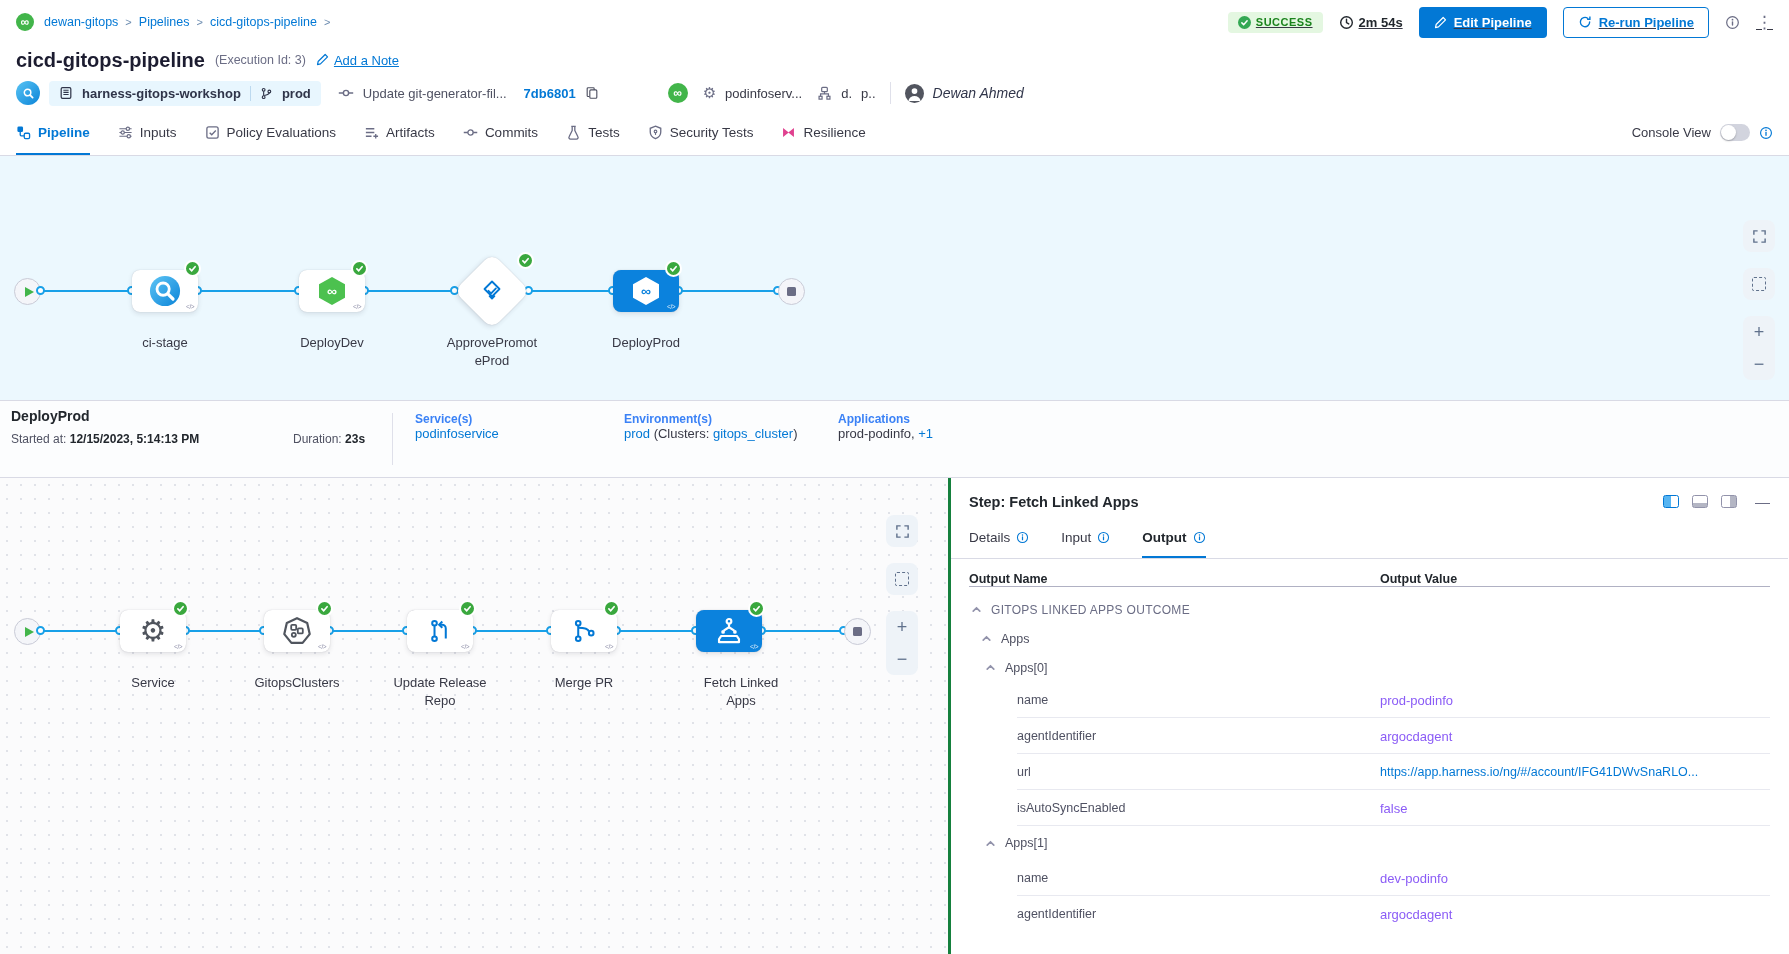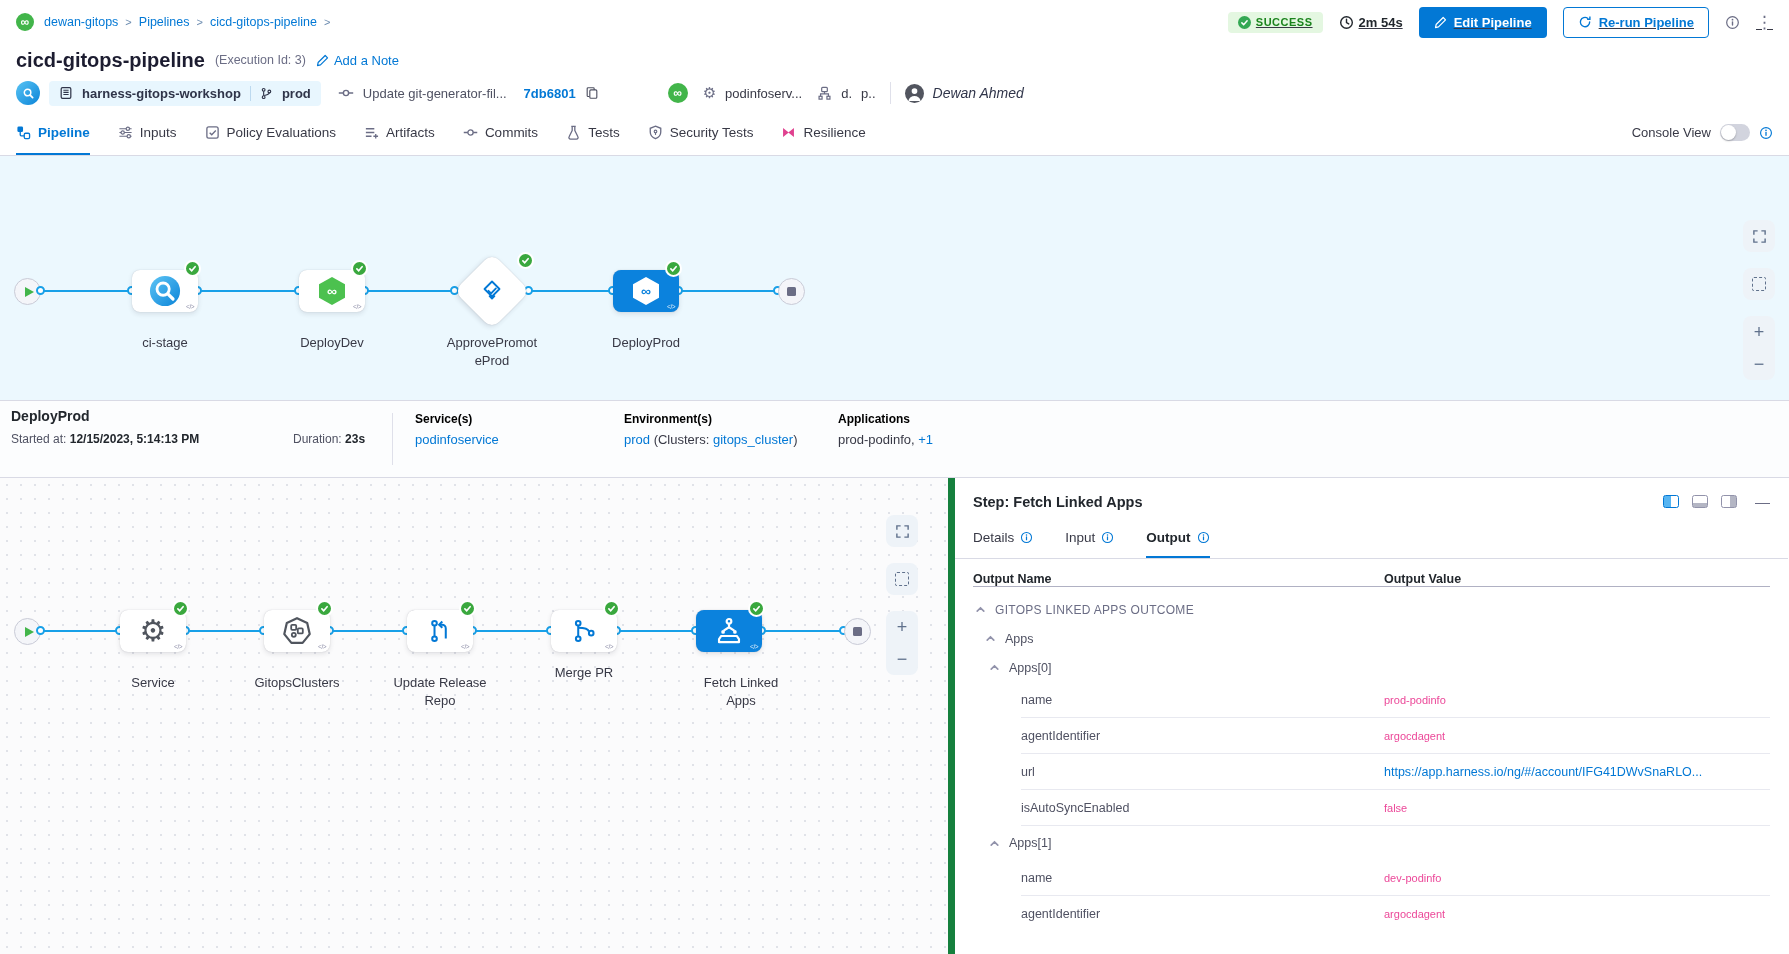--- a/index.html
+++ b/index.html
@@ -23,21 +23,21 @@
          padding:7px 14px; cursor:pointer; border:1px solid transparent; }
   .btn-primary { background:#0278d5; color:#fff; }
   .btn-outline { background:#fff; color:#0278d5; border-color:#0278d5; }
   .icon-btn { color:#6b6d85; cursor:pointer; display:inline-flex; align-items:center; }
   .kebab { font-size:17px; color:#6b6d85; cursor:pointer; letter-spacing:0; line-height:1; }
 
   
   .titlerow { display:flex; align-items:center; gap:10px; padding:0 16px; height:32px; }
   .page-title { font-size:20px; font-weight:bold; color:#1c1c30; }
   .exec-id { font-size:12.5px; color:#6b6d85; }
-  .add-note { display:flex; align-items:center; gap:5px; color:#0278d5; font-size:13px; cursor:pointer; }
+  .add-note { display:flex; align-items:flex-start; gap:5px; color:#0278d5; font-size:13px; cursor:pointer;text-decoration:underline; }
   .metarow { display:flex; align-items:center; gap:9px; padding:0 16px; height:34px; font-size:13px; color:#383946; }
   .ci-circle { width:24px; height:24px; border-radius:50%; background:linear-gradient(135deg,#59c4f4,#0b84d8);
                display:flex; align-items:center; justify-content:center; }
   .pill { display:flex; align-items:center; gap:9px; background:#e8f6fe; border-radius:4px; padding:5px 10px; font-weight:600; color:#2f3449;}
   .pill .vsep { width:1px; height:15px; background:#bcd9ef; }
   .muted-ic { color:#6b6d85; display:inline-flex; }
   .sha { color:#0278d5; font-weight:600; cursor:pointer; }
   .mini-gitops { width:20px; height:20px; border-radius:50%; background:#42b54a; color:#fff; font-weight:bold;
                  display:flex; align-items:center; justify-content:center; font-size:12px; }
   .gear-sm { font-size:15px; color:#6b6d85; }
@@ -90,28 +90,28 @@
           display:flex; align-items:center; justify-content:center; cursor:pointer; font-size:18px; }
   .ctrl.flat-top { border-radius:8px 8px 0 0; }
   .ctrl.flat-bot { border-radius:0 0 8px 8px; }
   .marquee-ic { width:14px; height:14px; border:1.5px dashed #60718c; border-radius:2px; }
 
   
   .summary { position:relative; height:78px; background:#fcfdfe; border-top:1px solid #d9dae5; border-bottom:1px solid #d9dae5; }
   .sum-abs { position:absolute; font-size:12px; color:#4f5162; }
   .sum-name { font-size:14px; font-weight:bold; color:#22272d; }
   .sum-strong { font-weight:600; color:#22272d; }
-  .sum-label { font-size:12px; color:#000000; font-weight:600; margin-bottom:6px; }
+  .sum-label { font-size:12px; color:#3b82f6; font-weight:600; }
   .sum-val { font-size:13px; color:#383946; }
   .blue-link { color:#0278d5; cursor:pointer; }
   .sum-div { position:absolute; width:1px; background:#dfe0ea; }
 
   
   .lower { display:flex; height:476px; }
-  .panel { width:840px; border-left:7px solid #15803d; background:#fff; }
+  .panel { width:840px; border-left:3px solid #15803d; background:#fff; }
   .panel-head { display:flex; align-items:center; padding:15px 18px 9px 18px; }
   .panel-title { font-size:14.5px; font-weight:bold; color:#22272d; }
   .layout-ics { margin-left:auto; display:flex; align-items:center; gap:13px; }
   .lyt { width:16px; height:13px; border:1.5px solid #9293ab; border-radius:2.5px; cursor:pointer; }
   .lyt.left-active { border-color:#0278d5; background:linear-gradient(to right,#57b5f2 48%,#fff 48%); }
   .lyt.bottom { background:linear-gradient(to top,#b4b6c4 40%,#fff 40%); }
   .lyt.right { background:linear-gradient(to left,#b4b6c4 40%,#fff 40%); }
   .min-dash { color:#6b6d85; font-size:15px; cursor:pointer; margin-left:5px; }
   .panel-tabs { display:flex; gap:32px; padding:0 18px; height:40px; border-bottom:1px solid #d9dae5; }
   .ptab { display:flex; align-items:center; gap:6px; font-size:13.5px; color:#383946; cursor:pointer;
@@ -126,21 +126,21 @@
   .row.kv { height:36px; }
   .row.kv::after { content:""; position:absolute; left:48px; right:0; bottom:0; height:1px; background:#e8e9f0; }
   .row.kv.nosep::after { display:none; }
   .ncell { flex:0 0 411px; display:flex; align-items:center; gap:9px; }
   .grp-caret { display:inline-flex; cursor:pointer; }
   .g0 .ncell { padding-left:2px; }  .g0 .gname { color:#6b6d85; font-size:12px; letter-spacing:.3px; }
   .g1 .ncell { padding-left:12px; } .g1 .gname, .g2 .gname { color:#4f5162; font-size:12.5px; }
   .g2 .ncell { padding-left:16px; }
   .kv .ncell { padding-left:48px; }
   .kname { color:#4f5162; font-size:12.5px; }
-  .vcell { flex:1; font-size:11px; color:#ec4899; }
+  .vcell { flex:1; font-size:13px; color:#8b5cf6; }
   .vcell.link { color:#0278d5; font-size:12.5px; cursor:pointer; }
   svg { display:block; }
 </style>
 </head>
 <body>
 
 <svg width="0" height="0" style="position:absolute">
   <defs>
     <linearGradient id="gradBlue" x1="0" y1="0" x2="1" y2="1">
       <stop offset="0" stop-color="#5ec5f5"></stop>
@@ -565,21 +565,21 @@
           </svg>
       </div>
 
       <div class="term-node" style="left:844px;top:140px">
           <span class="stop-sq"></span>
         </div>
 
       <div class="node-label" style="left:153px;top:196px">Service</div>
       <div class="node-label" style="left:297px;top:196px">GitopsClusters</div>
       <div class="node-label" style="left:440px;top:196px;width:110px">Update Release Repo</div>
-      <div class="node-label" style="left:584px;top:186px">Merge PR</div>
+      <div class="node-label" style="left:584px;top:196px">Merge PR</div>
       <div class="node-label" style="left:741px;top:196px;width:90px">Fetch Linked Apps</div>
 
       <div class="ctrl" style="left:886px;top:37px">
         <svg width="15" height="15" viewBox="0 0 16 16">
             <path d="M2 6V2h4M14 6V2h-4M2 10v4h4M14 10v4h-4" fill="none" stroke="currentColor" stroke-width="1.5"></path>
           </svg>
       </div>
       <div class="ctrl" style="left:886px;top:85px">
           <span class="marquee-ic"></span>
         </div>

